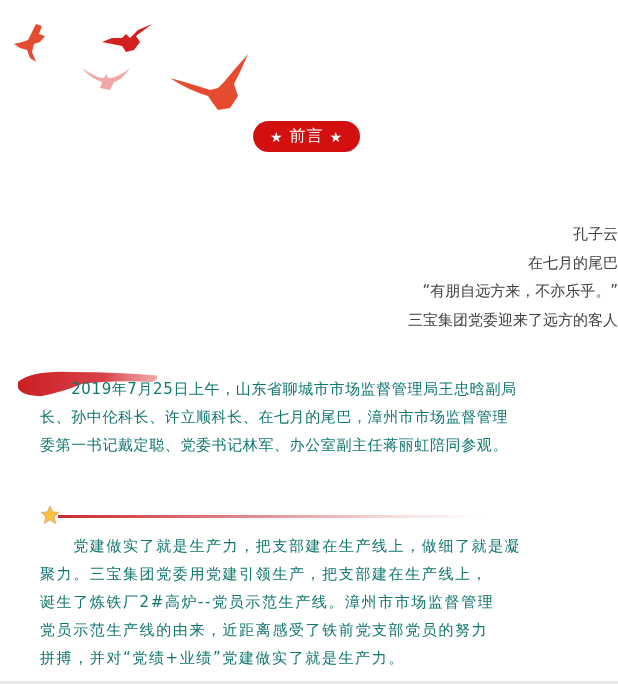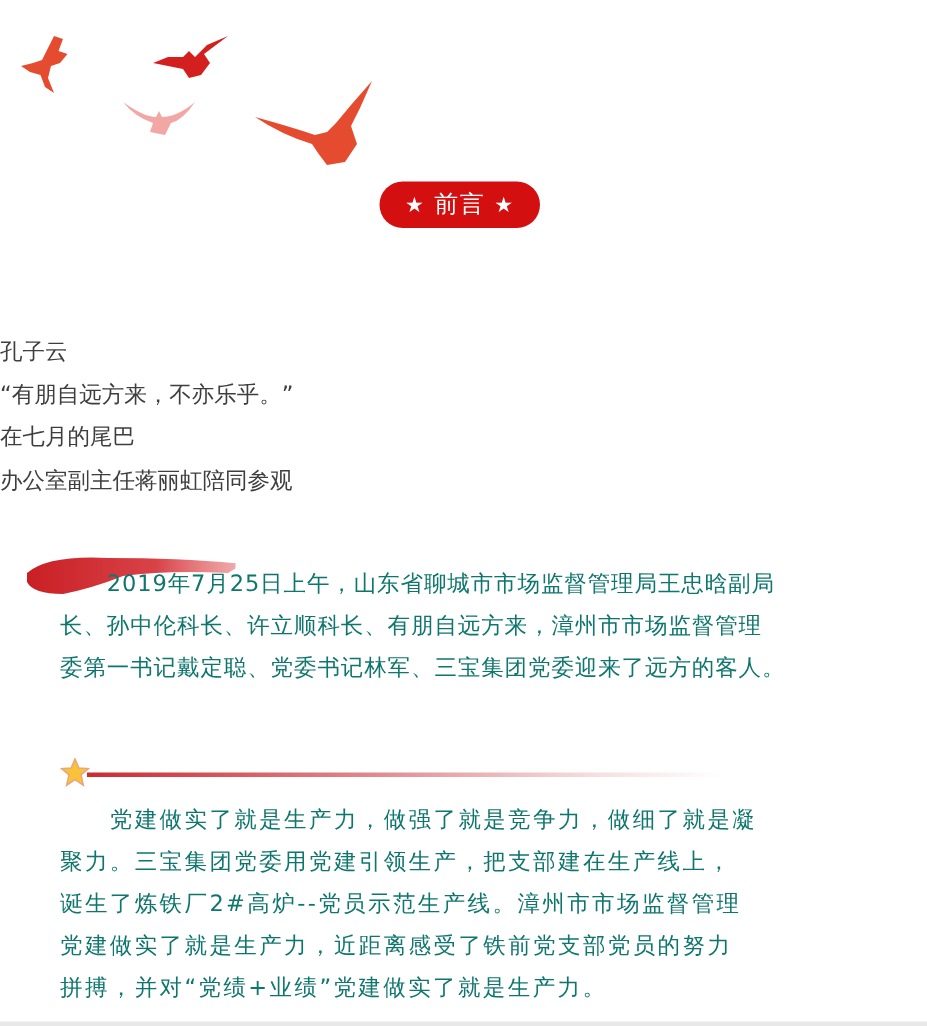--- a/index.html
+++ b/index.html
@@ -11,21 +11,21 @@
     .birds { position: absolute; left: 0; top: 0; width: 260px; height: 120px; }
     .bird { position: absolute; }
     .badge {
       position: absolute; left: 253px; top: 121px; width: 107px; height: 31px;
       border-radius: 16px; background: #d40f0f; color: #fff;
       display: flex; align-items: center; justify-content: center;
       font-size: 16px; letter-spacing: 1px;
     }
     .badge .star { font-size: 14px; margin: 0 6px; }
     .poem {
-      position: absolute; left: 0; top: 220px; width: 618px; text-align: left;
+      position: absolute; left: 0; top: 220px; width: 618px; text-align: right;
       font-size: 15px; line-height: 28.5px; color: #3e3e3e;
     }
     .poem div { white-space: nowrap; }
     .brush {
       position: absolute; left: 12px; top: 368px; width: 145px; height: 30px;
     }
     .para {
       position: absolute; left: 40px; width: 540px;
       font-size: 15px; line-height: 28px; letter-spacing: 0.6px;
       text-align: justify; color: #0f766e;
@@ -59,48 +59,48 @@
 </div>
 
 <div class="badge">
   <span class="star">★</span>
   <span>前言</span>
   <span class="star">★</span>
 </div>
 
 <div class="poem">
   <div>孔子云</div>
+  <div>在七月的尾巴</div>
   <div>“有朋自远方来，不亦乐乎。”</div>
-  <div>在七月的尾巴</div>
-  <div>办公室副主任蒋丽虹陪同参观</div>
+  <div>三宝集团党委迎来了远方的客人</div>
 </div>
 
 <svg class="brush" viewBox="0 0 145 30">
   <defs>
     <linearGradient id="bg" x1="0" x2="1">
       <stop offset="0" stop-color="#c91f24"></stop>
       <stop offset="0.6" stop-color="#d84348"></stop>
       <stop offset="1" stop-color="#e77b7d" stop-opacity="0.6"></stop>
     </linearGradient>
   </defs>
   <path d="M6 14 Q20 2 60 4 Q110 4 150 8 L140 14 Q100 12 70 16 Q50 24 30 28 Q10 28 6 20 Z" fill="url(#bg)"></path>
 </svg>
 
 <div class="para para1">
   <span class="line">　　2019年7月25日上午，山东省聊城市市场监督管理局王忠晗副局</span>
-  <span class="line">长、孙中伦科长、许立顺科长、有朋自远方来，漳州市市场监督管理</span>
-  <span class="line">委第一书记戴定聪、党委书记林军、三宝集团党委迎来了远方的客人。</span>
+  <span class="line">长、孙中伦科长、许立顺科长、在七月的尾巴，漳州市市场监督管理</span>
+  <span class="line">委第一书记戴定聪、党委书记林军、办公室副主任蒋丽虹陪同参观。</span>
 </div>
 
 <svg class="divider-star" viewBox="0 0 20 20">
   <path d="M10 1 L12.6 7 L19 7.4 L14 11.6 L15.6 18.5 L10 14.8 L4.4 18.5 L6 11.6 L1 7.4 L7.4 7 Z" fill="#f8c23a" stroke="#e7a77a" stroke-width="1"></path>
 </svg>
 <div class="divider-line"></div>
 
 <div class="para para2">
-  <span class="line">　　党建做实了就是生产力，做强了就是竞争力，做细了就是凝</span>
+  <span class="line">　　党建做实了就是生产力，把支部建在生产线上，做细了就是凝</span>
   <span class="line">聚力。三宝集团党委用党建引领生产，把支部建在生产线上，</span>
   <span class="line">诞生了炼铁厂2#高炉--党员示范生产线。漳州市市场监督管理</span>
-  <span class="line">党建做实了就是生产力，近距离感受了铁前党支部党员的努力</span>
+  <span class="line">党员示范生产线的由来，近距离感受了铁前党支部党员的努力</span>
   <span class="line">拼搏，并对“党绩+业绩”党建做实了就是生产力。</span>
 </div>
 
 <div class="bottom-rule"></div>
 
 </body></html>

